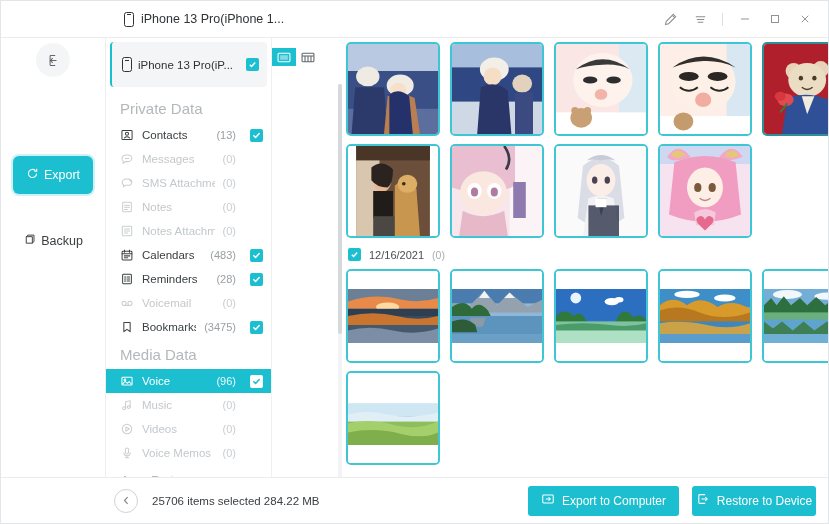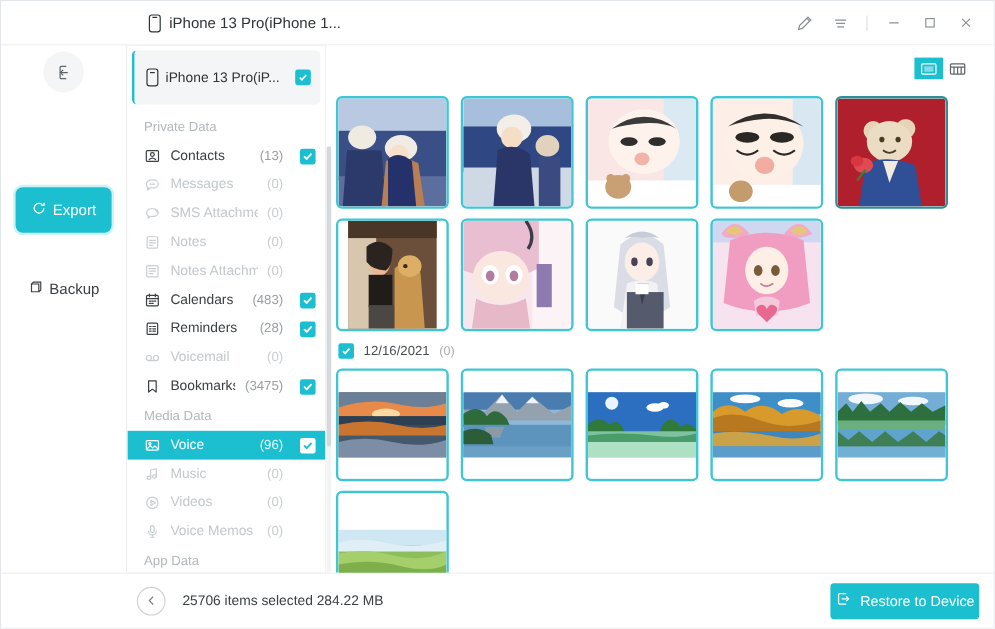--- a/index.html
+++ b/index.html
@@ -126,21 +126,21 @@
     border-left: 2px solid #1bbfcf;
     cursor: pointer;
   }
   .device-tab .dt-label {
     font-size: 11.5px; color: #2f3336;
     white-space: nowrap; overflow: hidden;
     flex: 1 1 auto;
   }
   .sb-scroll { flex: 1 1 auto; overflow: hidden; padding-top: 4px; }
   .sb-section {
-    font-size: 11px; color: #b3b8bb;
+    font-size: 15px; color: #b3b8bb;
     padding: 7px 0 6px 14px;
   }
   .sb-item {
     height: 24px;
     display: flex; align-items: center;
     padding: 0 8px 0 14px;
     font-size: 11.5px;
     color: #3b4043;
     cursor: pointer;
     gap: 8px;
@@ -170,21 +170,21 @@
     display: flex; align-items: center; justify-content: center;
     cursor: pointer;
   }
   .cb svg { display: block; }
   .cb.white { background: #ffffff; }
   .cb-empty { width: 13px; height: 13px; flex: 0 0 13px; }
 
   
   .main {
     flex: 1 1 auto;
-    display: flex; flex-direction: column;
+    display: flex; flex-direction: row;
     background: #ffffff;
     min-width: 0;
     position: relative;
   }
   .main-toolbar {
     height: 38px; flex: 0 0 38px;
     display: flex; align-items: center; justify-content: flex-end;
     padding-right: 18px;
     background: #ffffff;
   }
@@ -802,20 +802,30 @@
   </div>
 
   <div class="bottombar">
     <div class="bb-back">
       <svg width="11" height="11" viewBox="0 0 12 12" fill="none" stroke="currentColor" stroke-width="1.2">
         <path d="M7.2 2.4L3.8 6l3.4 3.6"></path>
       </svg>
     </div>
     <div class="bb-status">25706 items selected 284.22 MB</div>
     <div class="bb-actions">
+      <div class="bb-btn export">
+        <span>
+          <svg width="14" height="14" viewBox="0 0 16 16" fill="none" stroke="#ffffff" stroke-width="1.2">
+            <rect x="2" y="3.5" width="12" height="9" rx="1"></rect>
+            <path d="M5.5 8h5"></path>
+            <path d="M8.6 6.1L10.6 8l-2 1.9"></path>
+          </svg>
+        </span>
+        <span>Export to Computer</span>
+      </div>
       <div class="bb-btn restore">
         <span>
           <svg width="14" height="14" viewBox="0 0 16 16" fill="none" stroke="#ffffff" stroke-width="1.2">
             <path d="M10.5 3H4.2a1 1 0 0 0-1 1v8a1 1 0 0 0 1 1h6.3"></path>
             <path d="M6.2 8h6.4"></path>
             <path d="M10.6 5.8L12.8 8l-2.2 2.2"></path>
           </svg>
         </span>
         <span>Restore to Device</span>
       </div>

